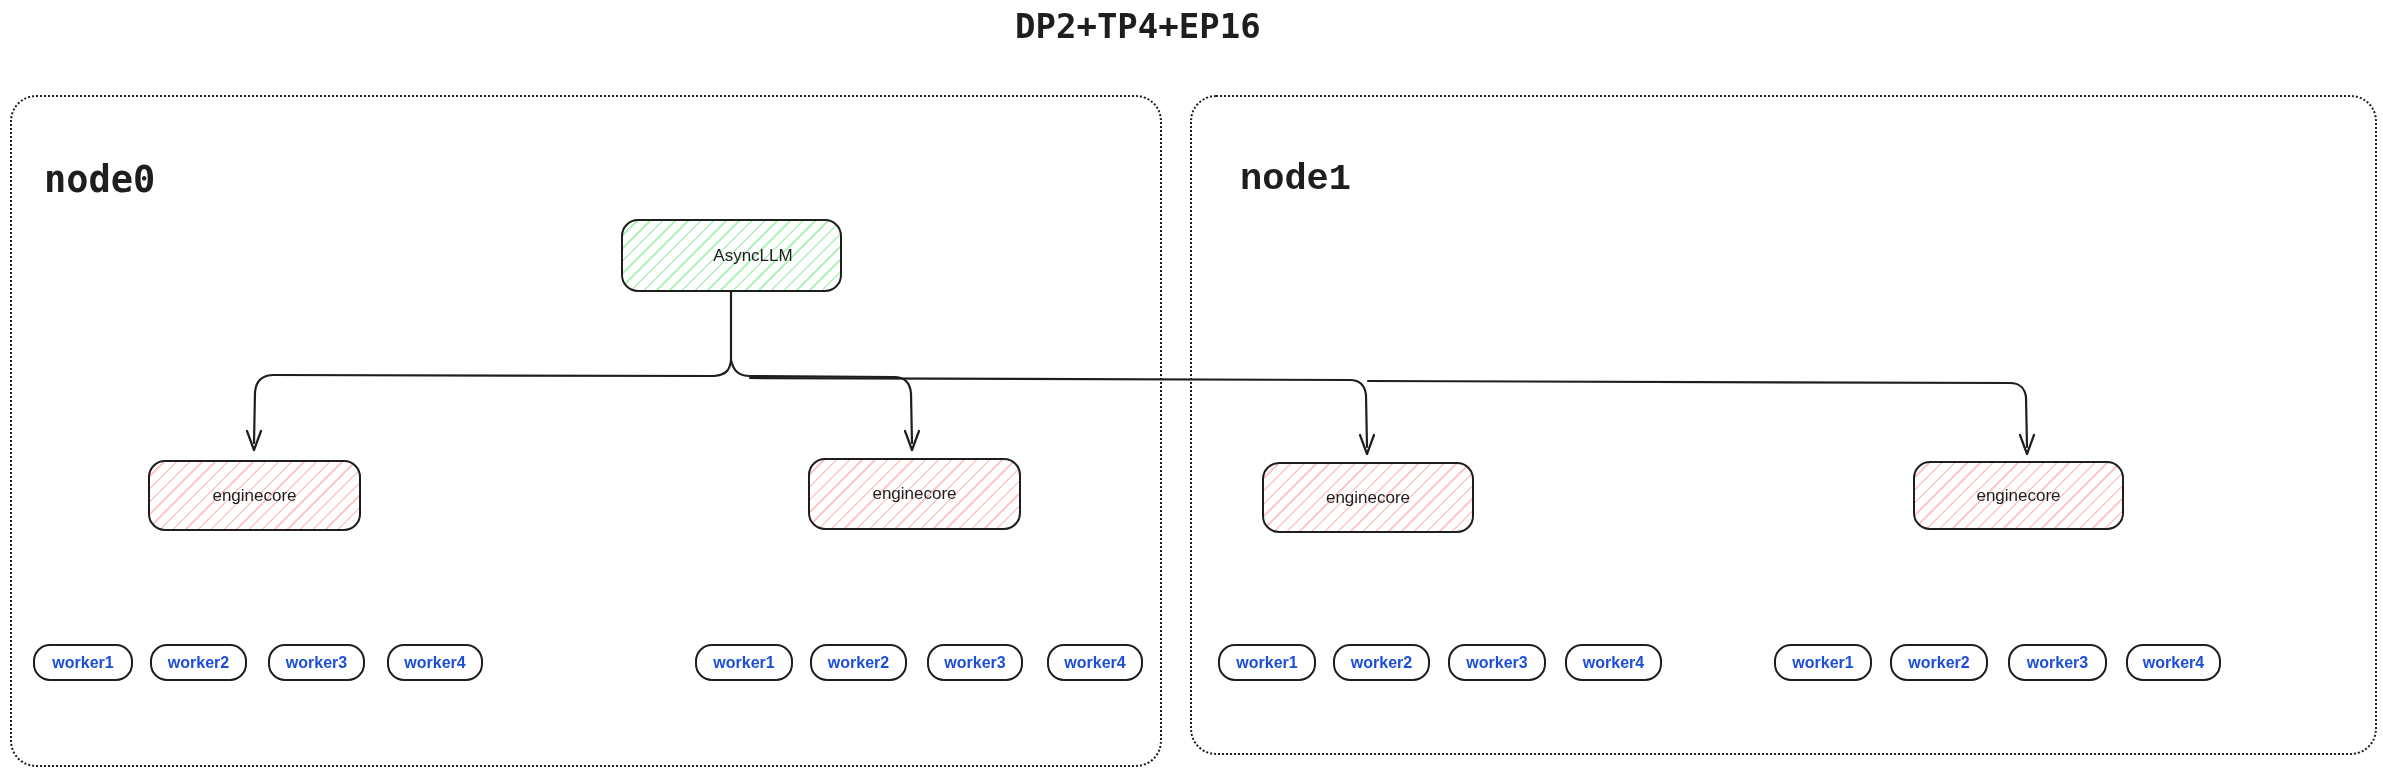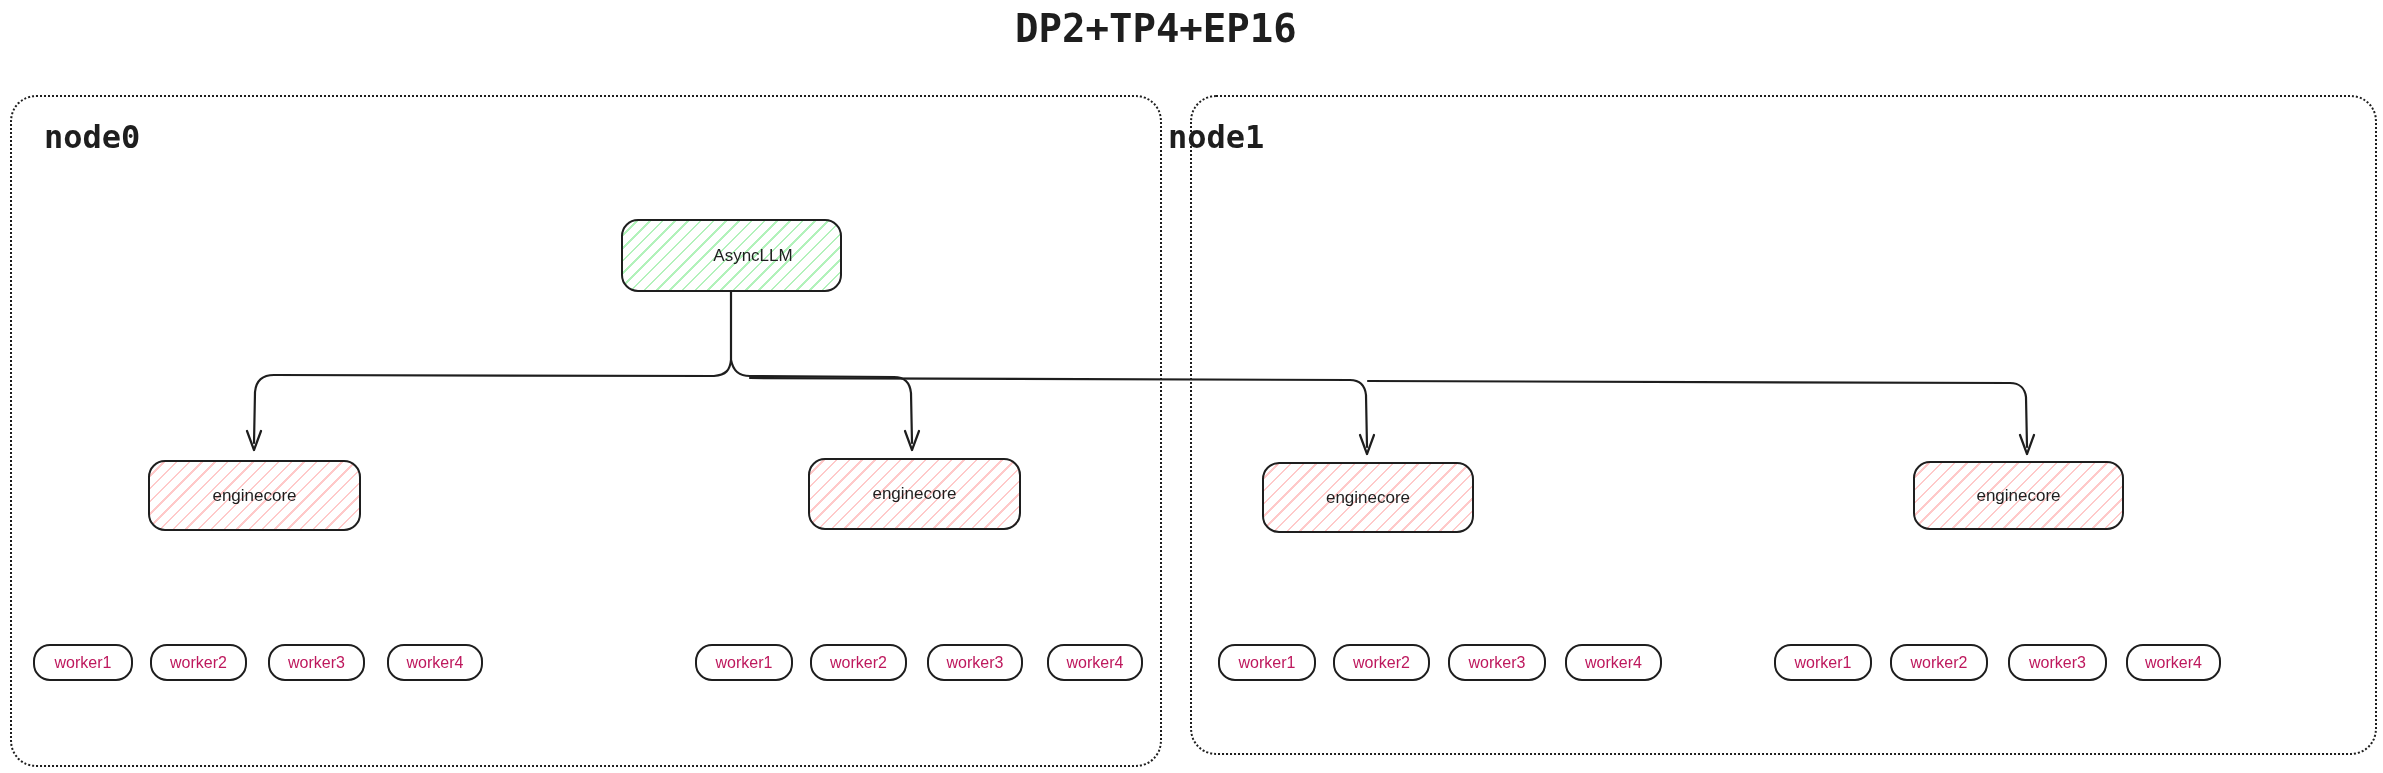--- a/index.html
+++ b/index.html
@@ -2,64 +2,64 @@
 <html><head>
 <meta charset="utf-8">
 <style>
   html,body{margin:0;padding:0;background:#ffffff;}
   .canvas{
     position:relative;width:2383px;height:773px;background:#ffffff;
     font-family:"Liberation Sans",sans-serif;color:#1e1e1e;overflow:hidden;
   }
   .title{
     position:absolute;left:1015px;top:6px;
-    font-family:"DejaVu Sans Mono",monospace;font-size:39px;font-weight:600;
+    font-family:"DejaVu Sans Mono",monospace;font-size:34px;font-weight:600;
     letter-spacing:0px;color:#1e1e1e;white-space:nowrap;
   }
   .node{
     position:absolute;border:2.6px dotted #1e1e1e;border-radius:26px;background:transparent;
   }
   .node-label{
     position:absolute;font-family:"DejaVu Sans Mono",monospace;
-    font-size:32px;font-weight:600;color:#1e1e1e;white-space:nowrap;
+    font-size:37px;font-weight:600;color:#1e1e1e;white-space:nowrap;margin-top:40px;
   }
   .box{
     position:absolute;border:2.6px solid #1e1e1e;border-radius:17px;background:#ffffff;
     display:flex;align-items:center;justify-content:center;
     font-size:17px;color:#1e1e1e;white-space:nowrap;box-sizing:border-box;
   }
   .hatch-green{
     background-color:#ffffff;
     background-image:repeating-linear-gradient(135deg,#b2f2bb 0px,#b2f2bb 1.8px,transparent 1.8px,transparent 9px);
   }
   .hatch-red{
     background-color:#ffffff;
     background-image:repeating-linear-gradient(135deg,#ffc9c9 0px,#ffc9c9 1.7px,transparent 1.7px,transparent 9px);
     align-items:center;
   }
   .worker{
     position:absolute;border:2.2px solid #1e1e1e;border-radius:17px;background:#ffffff;
     display:flex;align-items:center;justify-content:center;
-    font-size:16px;color:#be185d;white-space:nowrap;box-sizing:border-box;
+    font-size:16px;color:#1d4ed8;white-space:nowrap;box-sizing:border-box;font-weight:bold;
   }
   .connectors{position:absolute;left:0;top:0;pointer-events:none;}
   .connectors path{stroke:#1e1e1e;stroke-width:2.2;fill:none;stroke-linecap:round;stroke-linejoin:round;}
 </style>
 </head>
 <body>
 
 <div class="canvas">
 
   <div class="title">DP2+TP4+EP16</div>
 
   <div class="node" style="left:10px;top:95px;width:1148px;height:668px;"></div>
   <div class="node" style="left:1190px;top:95px;width:1183px;height:656px;"></div>
 
   <div class="node-label" style="left:44px;top:118px;">node0</div>
-  <div class="node-label" style="left:1168px;top:118px;">node1</div>
+  <div class="node-label" style="left:1240px;top:118px;font-family:Liberation Mono, monospace;">node1</div>
 
   <svg class="connectors" width="2383" height="773" viewBox="0 0 2383 773">
 
     <path d="M731 292 L731 360 C730 370 726 375 714 376 L274 375 C262 375 256 381 255 392 L254 443"></path>
     <path d="M247 431 L254 450 L261 431"></path>
     <path d="M731 360 C733 370 738 376 750 376 L894 377 C905 377 910 383 911 393 L912 443"></path>
     <path d="M905 431 L912 450 L919 431"></path>
     <path d="M750 378 L1350 380 C1360 380 1365 386 1366 395 L1367 447"></path>
     <path d="M1360 435 L1367 454 L1374 435"></path>
     <path d="M1368 381 L2010 383 C2020 383 2025 389 2026 397 L2027 447"></path>

